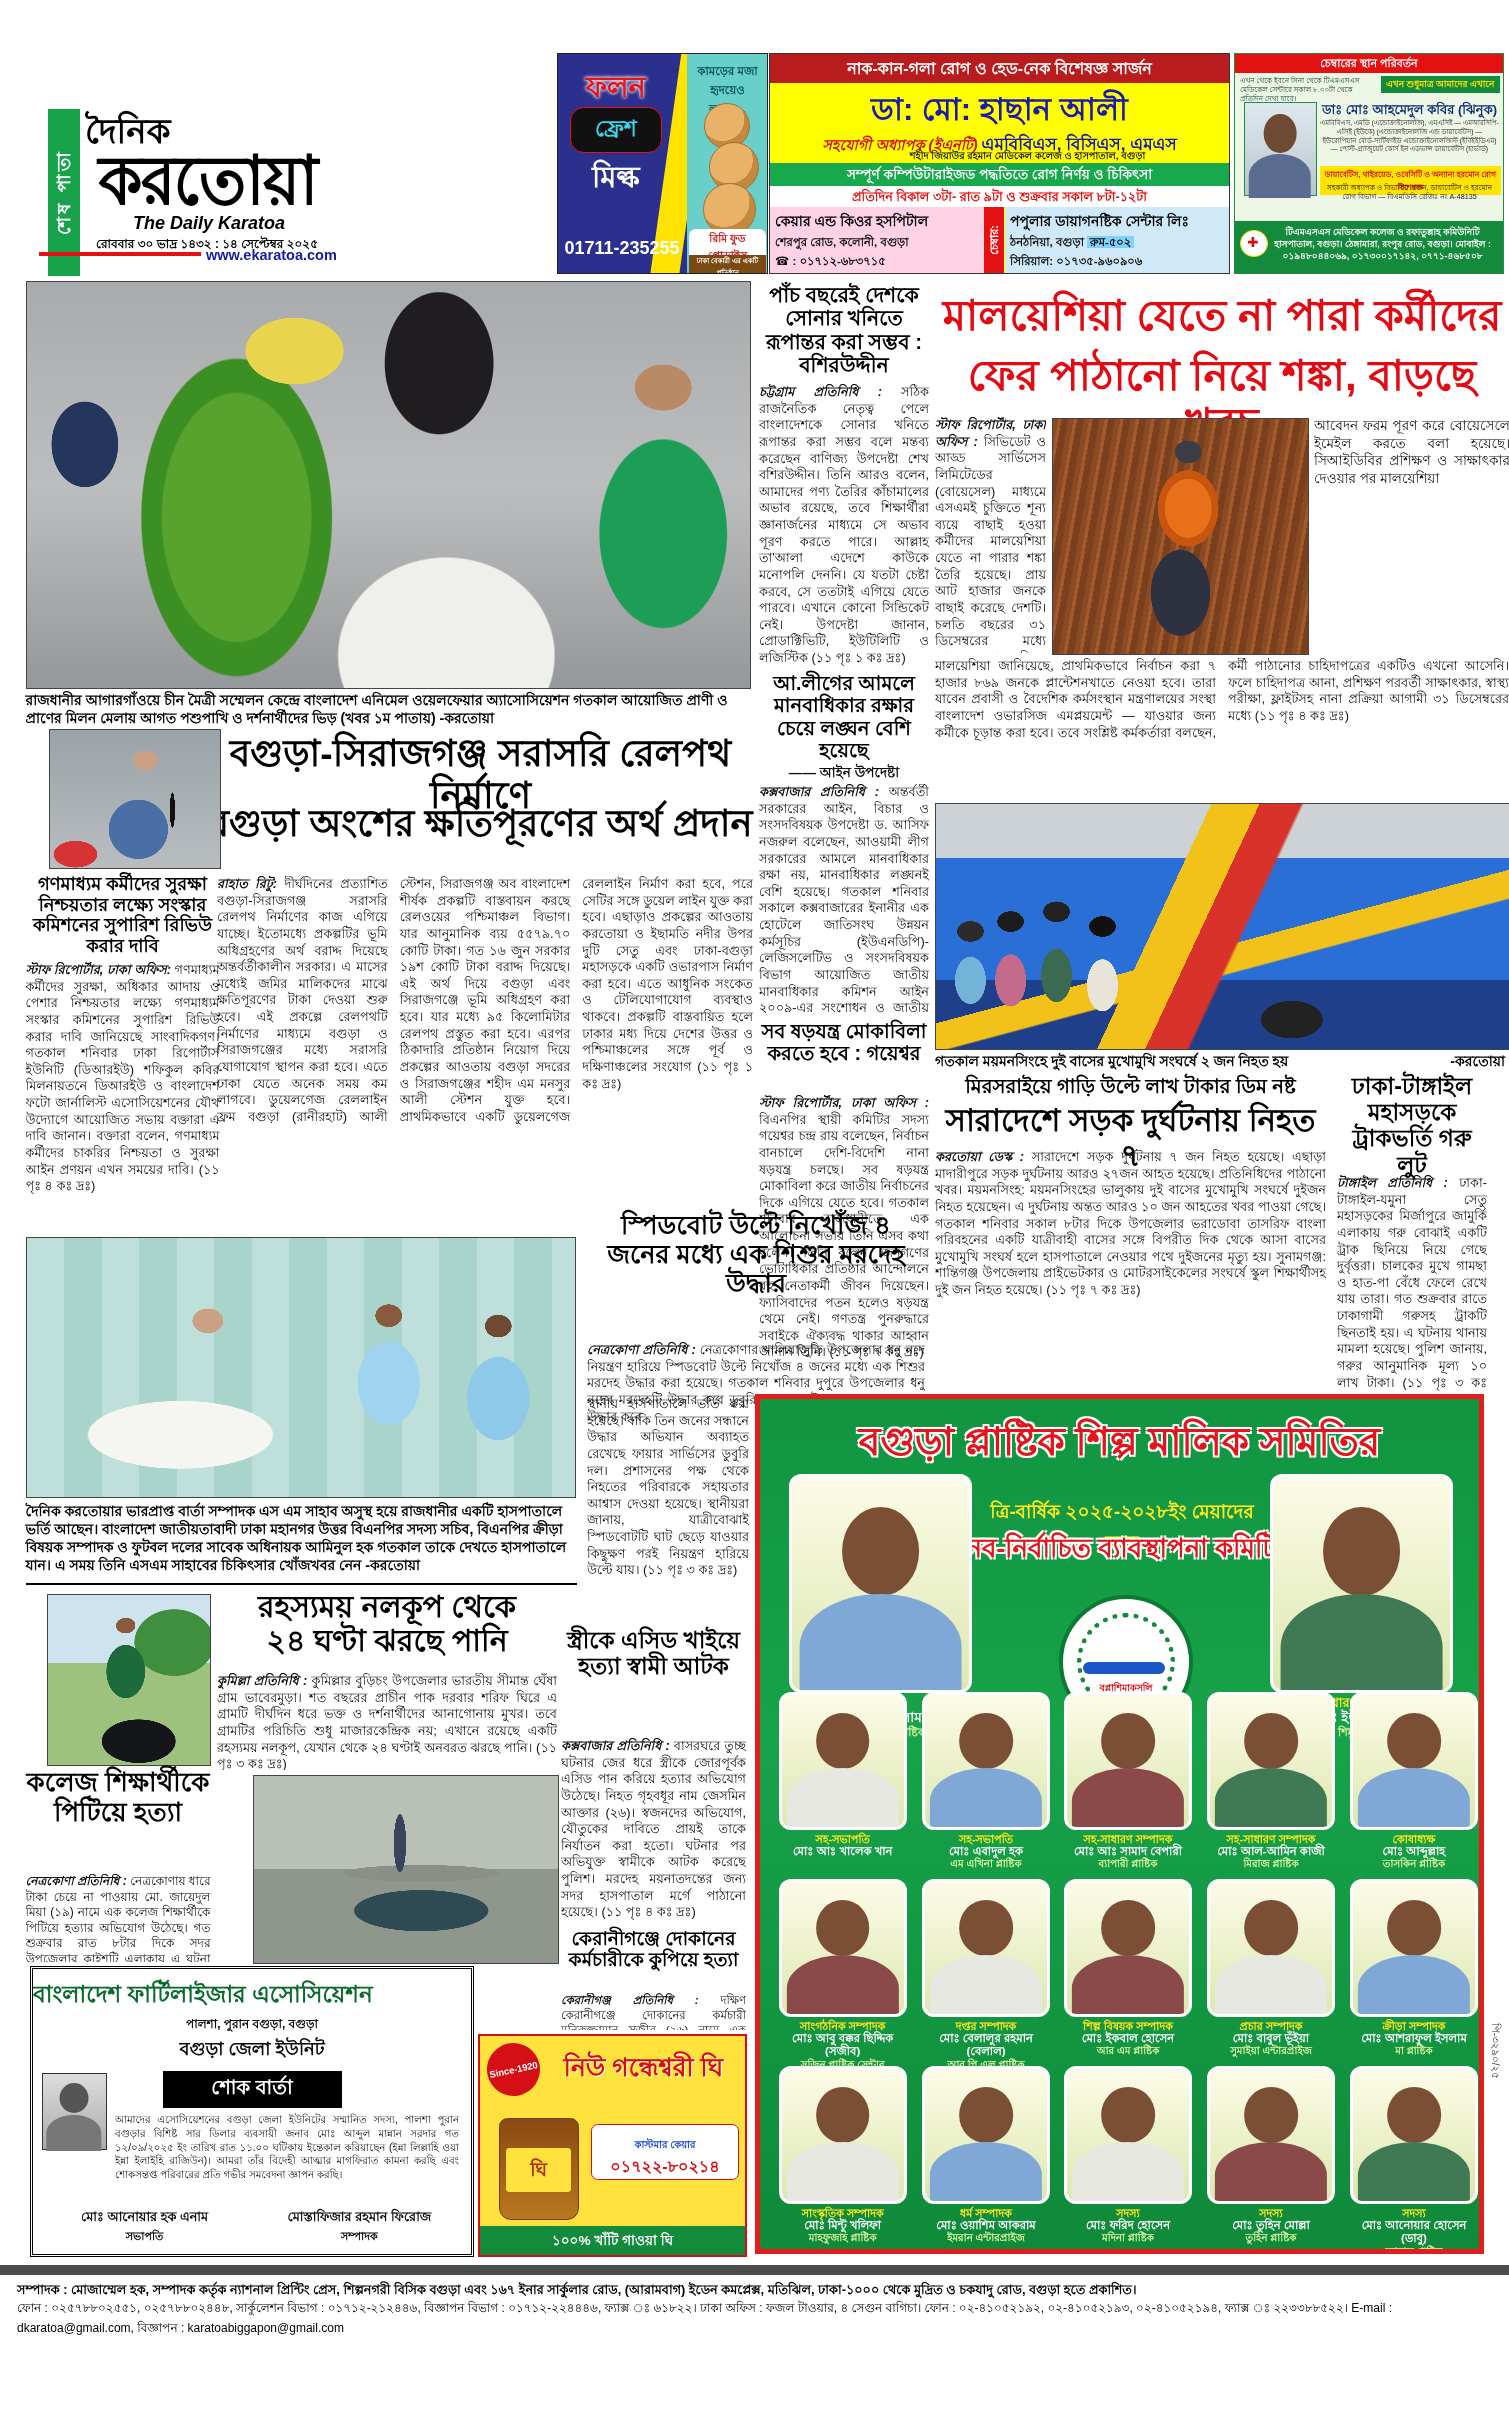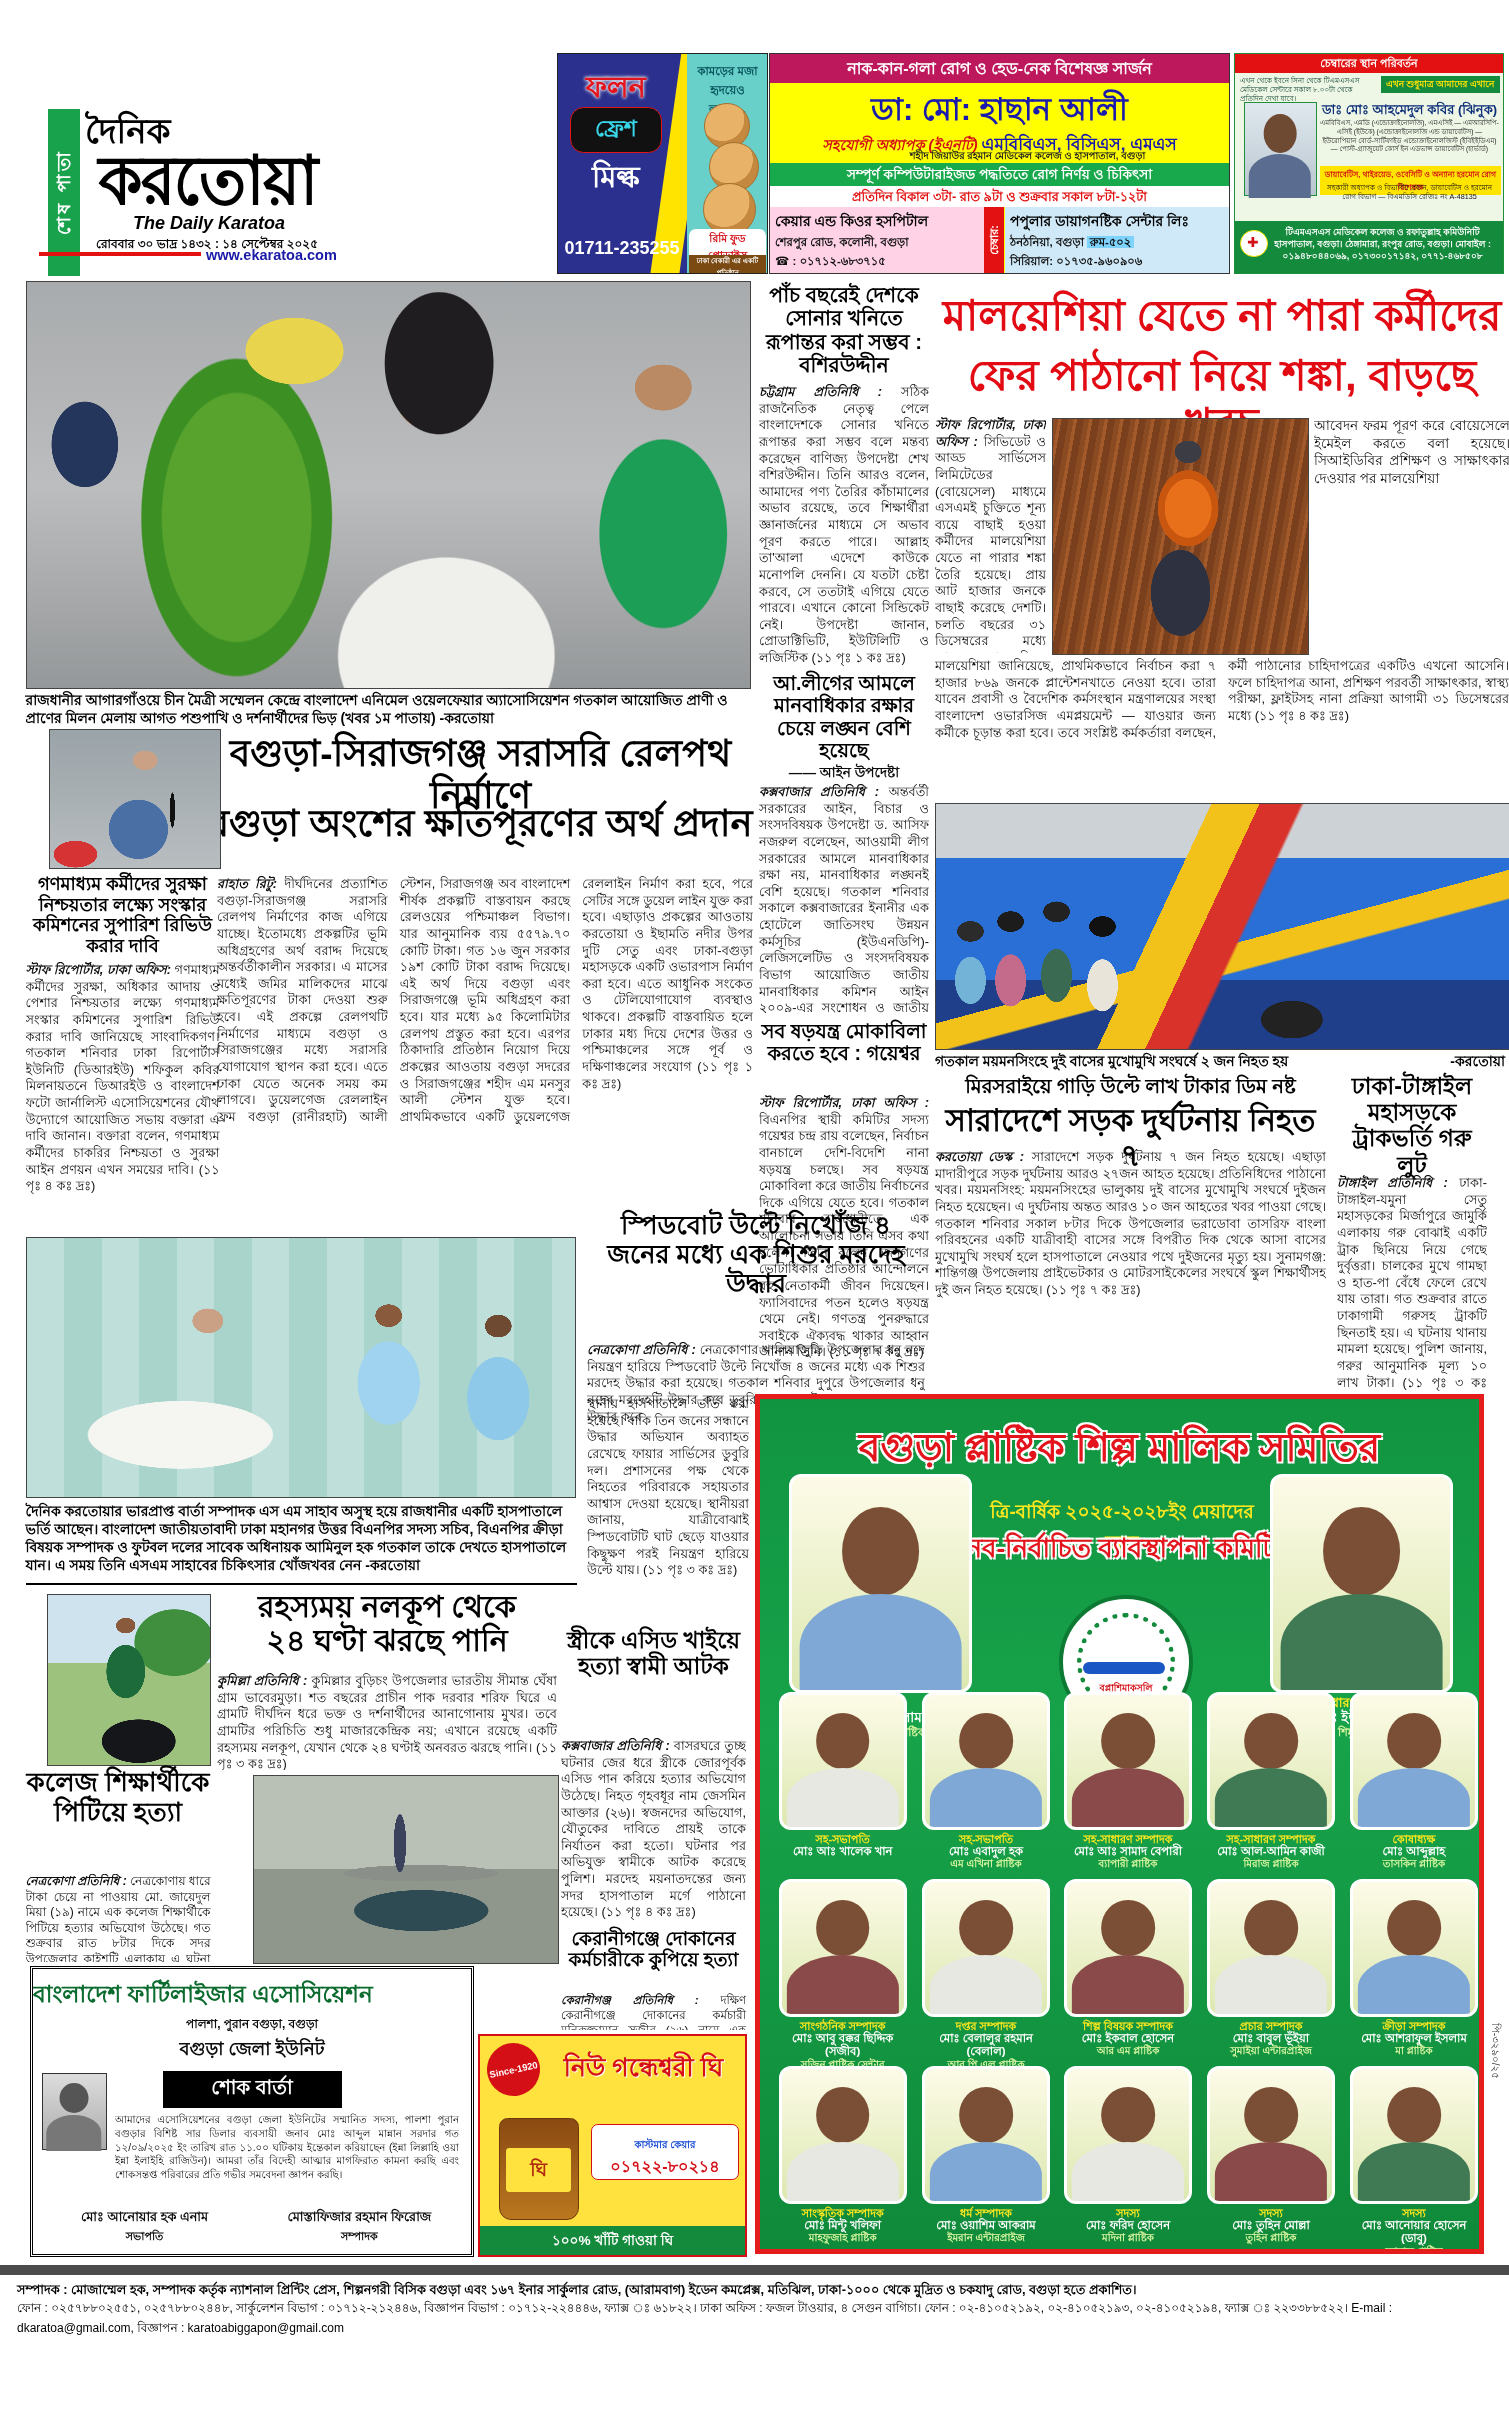--- a/index.html
+++ b/index.html
@@ -29,21 +29,21 @@
   .milk-brand{position:absolute;left:6.8px;top:10.2px;width:102px;text-align:center;font-size:29px;font-weight:900;color:#e3141b;text-shadow:0 0 2.6px #fff,0 0 4.3px #fff;}
   .milk-fresh{position:absolute;left:12px;top:53px;width:90px;text-align:center;font-size:22px;font-weight:900;color:#37d6e8;background:#111;border-radius:13.6px;padding:3.4px 0;border:1.7px solid #e3141b;}
   .milk-milk{position:absolute;left:6.8px;top:100px;width:102px;text-align:center;font-size:29px;font-weight:900;color:#fff;}
   .milk-phone{position:absolute;left:0px;top:184px;width:128px;text-align:center;font-size:18px;font-weight:900;color:#fff;}
   .milk-tag{position:absolute;left:133px;top:8.5px;width:73px;text-align:center;font-size:11.5px;font-weight:800;color:#06545c;}
   .biscuit{position:absolute;border-radius:50%;background:radial-gradient(circle at 40% 35%,#e8b268 0 55%,#c4883f 56% 100%);border:1.7px solid #a5702f;}
   .milk-co{position:absolute;left:131px;top:175px;width:77px;text-align:center;font-size:10.6px;font-weight:900;color:#d40f16;background:#fff;border-radius:6.8px;padding:1.7px 0;}
   .milk-note{position:absolute;left:131px;top:201px;width:77px;text-align:center;font-size:6.8px;font-weight:bold;color:#fff;background:#7a4a12;}
   
   .ad-doc{position:absolute;left:769px;top:53px;width:459px;height:219px;border:0.9px solid #333;overflow:hidden;background:#ffff00;}
-  .doc-head{position:absolute;left:0;top:0;width:100%;height:29px;background:#be185d;color:#fff;font-size:16px;font-weight:900;text-align:center;line-height:29px;}
+  .doc-head{position:absolute;left:0;top:0;width:100%;height:29px;background:#b91c1c;color:#fff;font-size:16px;font-weight:900;text-align:center;line-height:29px;}
   .doc-name{position:absolute;left:0;top:31px;width:100%;text-align:center;font-size:31px;font-weight:900;color:#1a1aae;}
   .doc-line2{position:absolute;left:0;top:77px;width:100%;text-align:center;font-size:14.5px;}
   .doc-line3{position:absolute;left:0;top:94px;width:100%;text-align:center;font-size:9.8px;font-weight:bold;color:#222;margin-left:28px;}
   .doc-green{position:absolute;left:0;top:109px;width:100%;height:23px;background:#18a94c;color:#fff;font-weight:800;font-size:13.6px;text-align:center;line-height:23px;}
   .doc-hours{position:absolute;left:0;top:132px;width:100%;height:21px;background:#fff;color:#e31111;font-weight:800;font-size:12.8px;text-align:center;line-height:21px;}
   .doc-c1{position:absolute;left:0;top:153px;width:214px;height:66px;background:#ffd2e6;padding:2.6px 5.1px;box-sizing:border-box;}
   .doc-cl{position:absolute;left:214px;top:153px;width:20.4px;height:66px;background:#e31111;display:flex;align-items:center;justify-content:center;}
   .doc-cl span{writing-mode:vertical-rl;transform:rotate(180deg);color:#fff;font-weight:bold;font-size:11px;}
   .doc-c2{position:absolute;left:235px;top:153px;width:224px;height:66px;background:#cfe9f8;padding:2.6px 5.1px;box-sizing:border-box;}
   .doc-c1 .n,.doc-c2 .n{font-size:14px;font-weight:900;color:#000;}
@@ -62,21 +62,21 @@
   .cl-spec{position:absolute;left:85px;top:112px;width:179px;text-align:center;font-size:7.7px;font-weight:800;color:#d40f16;background:#ffe400;padding:1.7px 0.9px;}
   .cl-pos{position:absolute;left:85px;top:129px;width:179px;text-align:center;font-size:7.2px;line-height:1.3;color:#111;}
   .cl-org{position:absolute;left:0px;top:167px;width:100%;height:53px;background:#148a3c;color:#fff;}
   .cl-org .t{font-size:9px;font-weight:bold;text-align:center;padding:5.1px 6.8px 0 34px;line-height:1.35;}
   .cl-logo{position:absolute;left:5.1px;top:8.5px;width:25.5px;height:25.5px;border-radius:50%;background:#fff;border:1.7px solid #ffe400;}
   .cl-logo:before{content:"✚";position:absolute;left:6px;top:3.4px;color:#d40f16;font-size:13.6px;}
   
   .red-hl{color:#e30b13;}
   
   .ad-plastic{position:absolute;left:755px;top:1394px;width:729px;height:860px;background:linear-gradient(180deg,#119440,#17a34a 40%,#0f8a3a);border:5.1px solid #e51c1c;box-sizing:border-box;overflow:hidden;}
-  .pl-title{position:absolute;left:0;top:18px;width:100%;text-align:center;font-size:39px;font-weight:900;color:#e3141b;text-shadow:0 0 1.7px #fff,1.7px 1.7px 0 #fff,-1.7px -1.7px 0 #fff,1.7px -1.7px 0 #fff,-1.7px 1.7px 0 #fff;}
+  .pl-title{position:absolute;left:0;top:12px;width:100%;text-align:center;font-size:39px;font-weight:900;color:#e3141b;text-shadow:0 0 1.7px #fff,1.7px 1.7px 0 #fff,-1.7px -1.7px 0 #fff,1.7px -1.7px 0 #fff,-1.7px 1.7px 0 #fff;}
   .pl-term{position:absolute;left:213px;top:99px;width:298px;text-align:center;font-size:18.7px;font-weight:900;color:#ffe81e;}
   .pl-comm{position:absolute;left:204px;top:129px;width:315px;text-align:center;font-size:26px;font-weight:900;color:#e3141b;text-shadow:0 0 1.7px #fff,1.7px 1.7px 0 #fff,-1.7px -1.7px 0 #fff,1.7px -1.7px 0 #fff,-1.7px 1.7px 0 #fff;}
   .pl-logo{position:absolute;left:299px;top:196px;width:126px;height:126px;border-radius:50%;background:#fff;border:4.3px solid #0d7a33;}
   .pl-logo .g{position:absolute;left:13.6px;top:13.6px;right:13.6px;bottom:13.6px;border-radius:50%;border:5.1px dotted #148a3c;}
   .pl-logo .w{position:absolute;left:20.4px;top:63px;width:82px;height:12px;background:#1a56c4;border-radius:6px;}
   .pl-logo .t{position:absolute;left:0;top:82px;width:100%;text-align:center;font-size:9.4px;font-weight:900;color:#d40f16;}
   .ph{position:relative;background:linear-gradient(180deg,#fdfbe8,#dce8b0);border:3.4px solid #fff;border-radius:12px;overflow:hidden;box-sizing:border-box;}
   .ph:before{content:"";position:absolute;left:50%;top:14%;width:44%;height:42%;transform:translateX(-50%);border-radius:50%;background:#7b4f35;}
   .ph:after{content:"";position:absolute;left:50%;top:55%;width:92%;height:50%;transform:translateX(-50%);border-radius:50% 50% 0 0;background:#e8e8e2;}
   .ph.s2:after{background:#7fa8d6;} .ph.s3:after{background:#8a4a4a;} .ph.s4:after{background:#3f7a55;}

